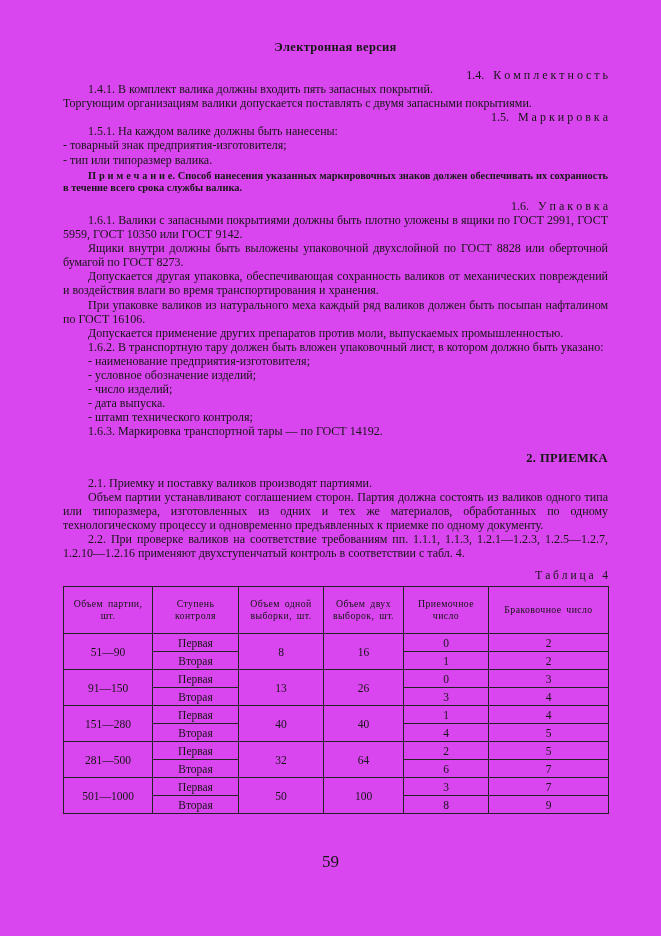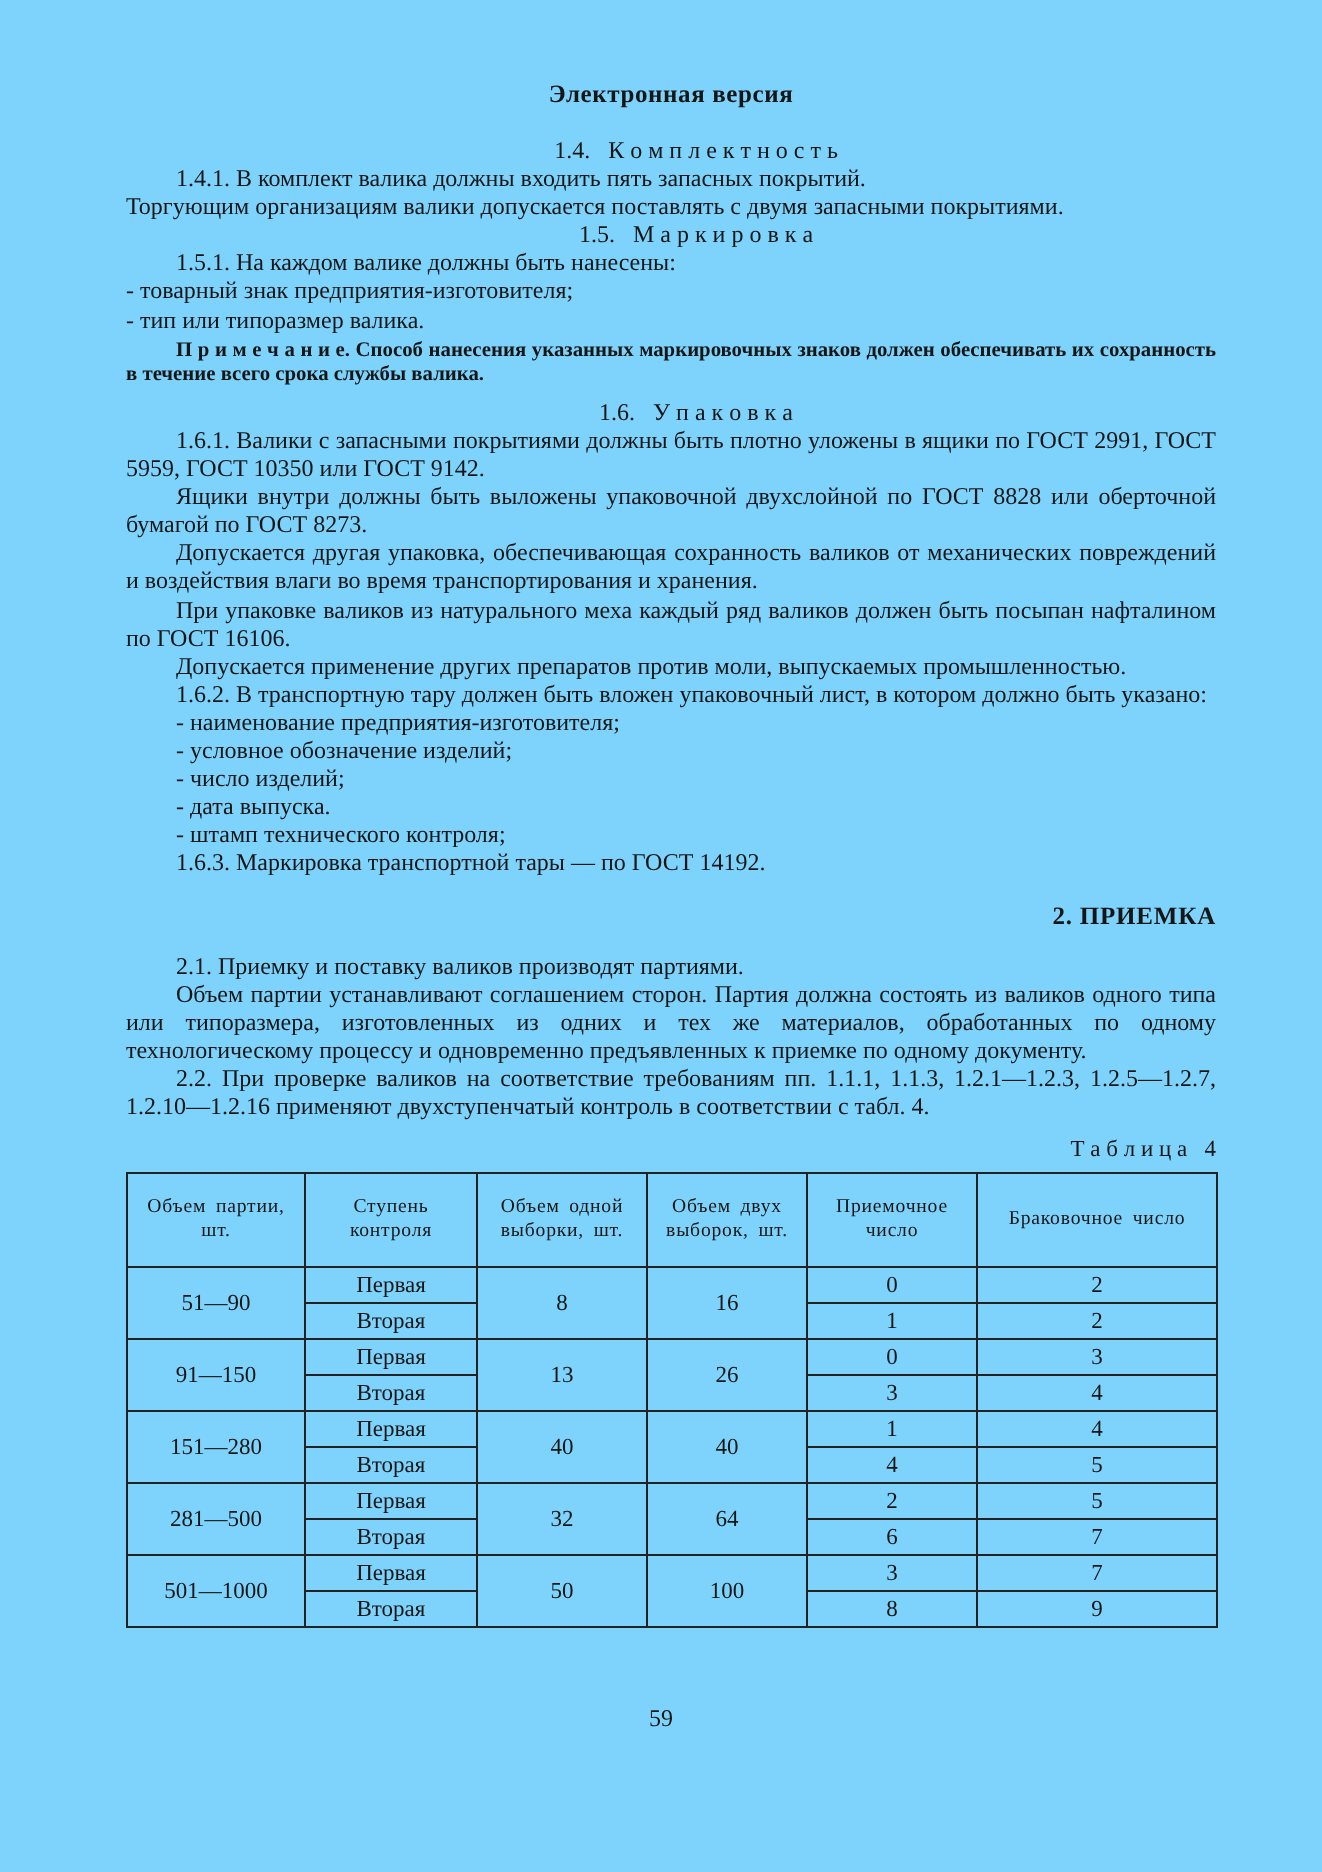--- a/index.html
+++ b/index.html
@@ -1,44 +1,44 @@
 <!DOCTYPE html>
 <html><head>
 <meta charset="utf-8">
 <style>
   html,body{margin:0;padding:0;}
   .page{
-    width:661px;height:936px;background:#7dd3fc;position:relative;
+    width:661px;height:936px;background:#d946ef;position:relative;
     font-family:"Liberation Serif","DejaVu Serif",serif;color:#161616;
     overflow:hidden;
   }
   .content{position:absolute;left:63px;top:40px;width:545px;}
   .hdr-center{text-align:center;font-weight:bold;font-size:12.5px;letter-spacing:0.3px;}
   .hdr-right{text-align:right;font-weight:bold;font-size:12.5px;margin-top:9px;letter-spacing:0.2px;}
   .body-text{margin-top:13px;}
   p.para{margin:0;font-size:12px;line-height:14.1px;text-align:justify;}
   p.indent{text-indent:25px;}
-  p.spaced{white-space:pre-wrap;text-align:center;}
+  p.spaced{white-space:pre-wrap;text-align:right;}
   p.note{font-size:10.4px;line-height:12.6px;margin:3px 0 4px;font-weight:bold;}
   p.sec-title{margin:13px 0 10px;text-align:right;font-weight:bold;font-size:12.5px;letter-spacing:0.4px;text-indent:0;}
   p.table-label{margin:8px 0 4px;text-align:right;font-size:11.5px;white-space:pre-wrap;}
   table.gost{
     width:545px;border-collapse:collapse;table-layout:fixed;
     border:1.6px solid #222;
   }
   table.gost th{
     font-weight:normal;font-size:9.8px;line-height:12.5px;letter-spacing:0.4px;word-spacing:2px;
     border:1px solid #222;text-align:center;vertical-align:middle;
     height:42px;padding:2px 3px;
   }
   table.gost td{
     font-size:11.5px;border:1px solid #222;text-align:center;vertical-align:middle;
     height:17px;padding:0 3px;
   }
-  .page-num{position:absolute;left:0;right:0;top:852px;text-align:center;font-size:12px;}
+  .page-num{position:absolute;left:0;right:0;top:852px;text-align:center;font-size:17px;}
 </style>
 </head>
 <body>
 
 <div class="page">
   <div class="content">
 
     <div class="hdr-center">Электронная версия</div>
 
     <div class="body-text">

